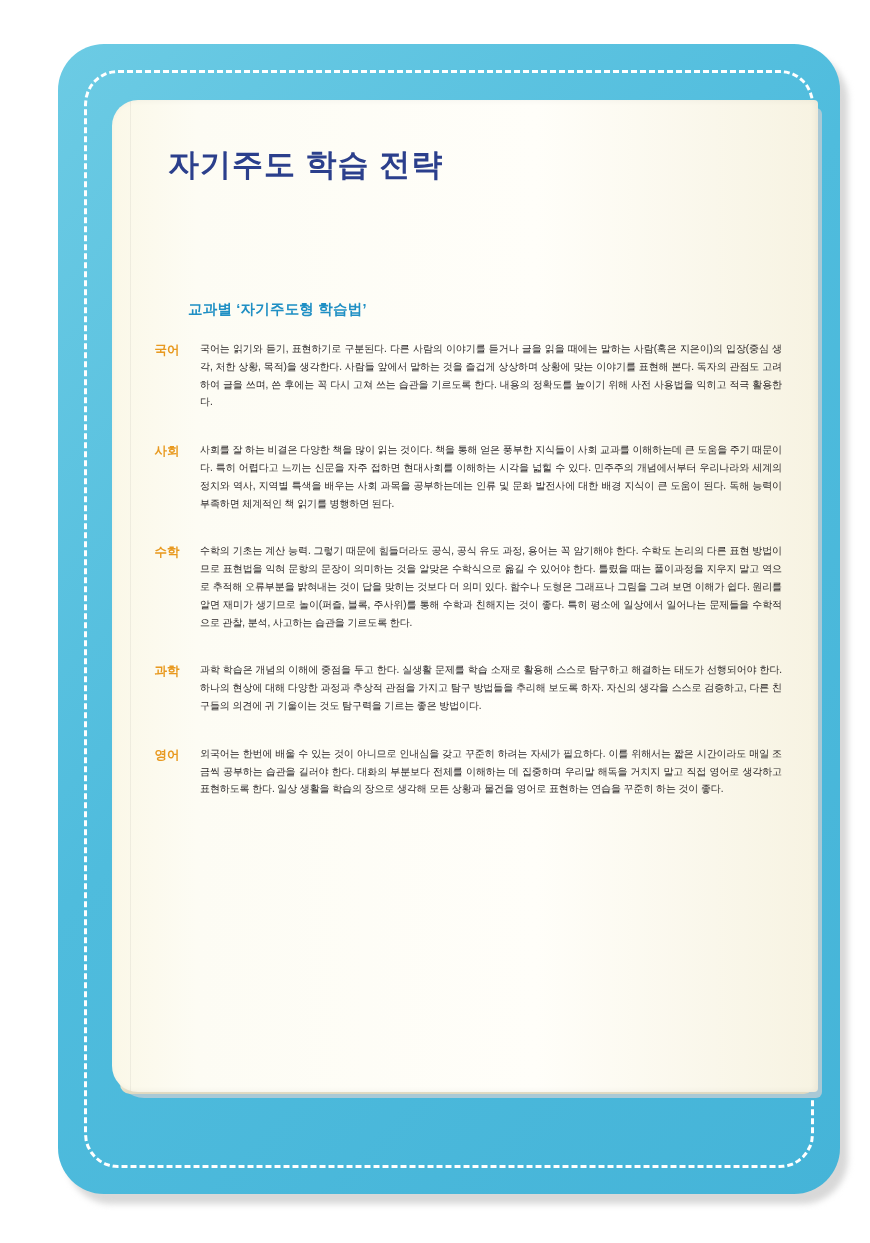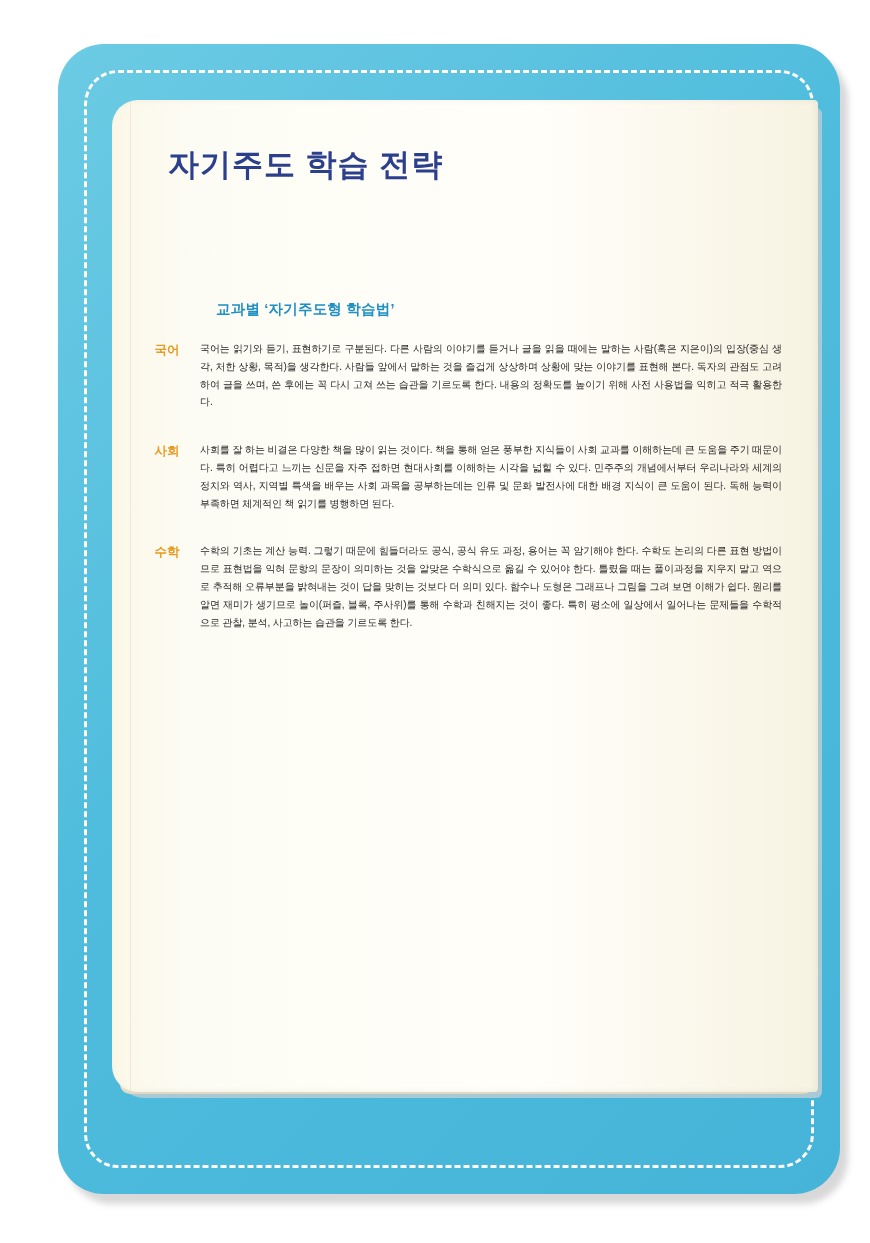--- a/index.html
+++ b/index.html
@@ -122,21 +122,20 @@
   }
 
   .section-heading {
     position: absolute;
     left: 76px;
     top: 200px;
     font-size: 14.5px;
     font-weight: bold;
     color: #1f8fc4;
     letter-spacing: 0.2px;
-    margin-left: 28px;
   }
 
   .subjects {
     position: absolute;
     left: 30px;
     top: 240px;
     width: 646px;
   }
 
   .subject-row {
@@ -195,18 +194,26 @@
         <div class="subject-row">
           <div class="subject-label">사회</div>
           <div class="subject-body">사회를 잘 하는 비결은 다양한 책을 많이 읽는 것이다. 책을 통해 얻은 풍부한 지식들이 사회 교과를 이해하는데 큰 도움을 주기 때문이다. 특히 어렵다고 느끼는 신문을 자주 접하면 현대사회를 이해하는 시각을 넓힐 수 있다. 민주주의 개념에서부터 우리나라와 세계의 정치와 역사, 지역별 특색을 배우는 사회 과목을 공부하는데는 인류 및 문화 발전사에 대한 배경 지식이 큰 도움이 된다. 독해 능력이 부족하면 체계적인 책 읽기를 병행하면 된다.</div>
         </div>
 
         <div class="subject-row">
           <div class="subject-label">수학</div>
           <div class="subject-body">수학의 기초는 계산 능력. 그렇기 때문에 힘들더라도 공식, 공식 유도 과정, 용어는 꼭 암기해야 한다. 수학도 논리의 다른 표현 방법이므로 표현법을 익혀 문항의 문장이 의미하는 것을 알맞은 수학식으로 옮길 수 있어야 한다. 틀렸을 때는 풀이과정을 지우지 말고 역으로 추적해 오류부분을 밝혀내는 것이 답을 맞히는 것보다 더 의미 있다. 함수나 도형은 그래프나 그림을 그려 보면 이해가 쉽다. 원리를 알면 재미가 생기므로 놀이(퍼즐, 블록, 주사위)를 통해 수학과 친해지는 것이 좋다. 특히 평소에 일상에서 일어나는 문제들을 수학적으로 관찰, 분석, 사고하는 습관을 기르도록 한다.</div>
         </div>
 
-
+        <div class="subject-row">
+          <div class="subject-label">과학</div>
+          <div class="subject-body">과학 학습은 개념의 이해에 중점을 두고 한다. 실생활 문제를 학습 소재로 활용해 스스로 탐구하고 해결하는 태도가 선행되어야 한다. 하나의 현상에 대해 다양한 과정과 추상적 관점을 가지고 탐구 방법들을 추리해 보도록 하자. 자신의 생각을 스스로 검증하고, 다른 친구들의 의견에 귀 기울이는 것도 탐구력을 기르는 좋은 방법이다.</div>
+        </div>
+
+        <div class="subject-row">
+          <div class="subject-label">영어</div>
+          <div class="subject-body">외국어는 한번에 배울 수 있는 것이 아니므로 인내심을 갖고 꾸준히 하려는 자세가 필요하다. 이를 위해서는 짧은 시간이라도 매일 조금씩 공부하는 습관을 길러야 한다. 대화의 부분보다 전체를 이해하는 데 집중하며 우리말 해독을 거치지 말고 직접 영어로 생각하고 표현하도록 한다. 일상 생활을 학습의 장으로 생각해 모든 상황과 물건을 영어로 표현하는 연습을 꾸준히 하는 것이 좋다.</div>
+        </div>
 
       </div>
     </div>
   </div>
 </div>
 
 </body></html>

